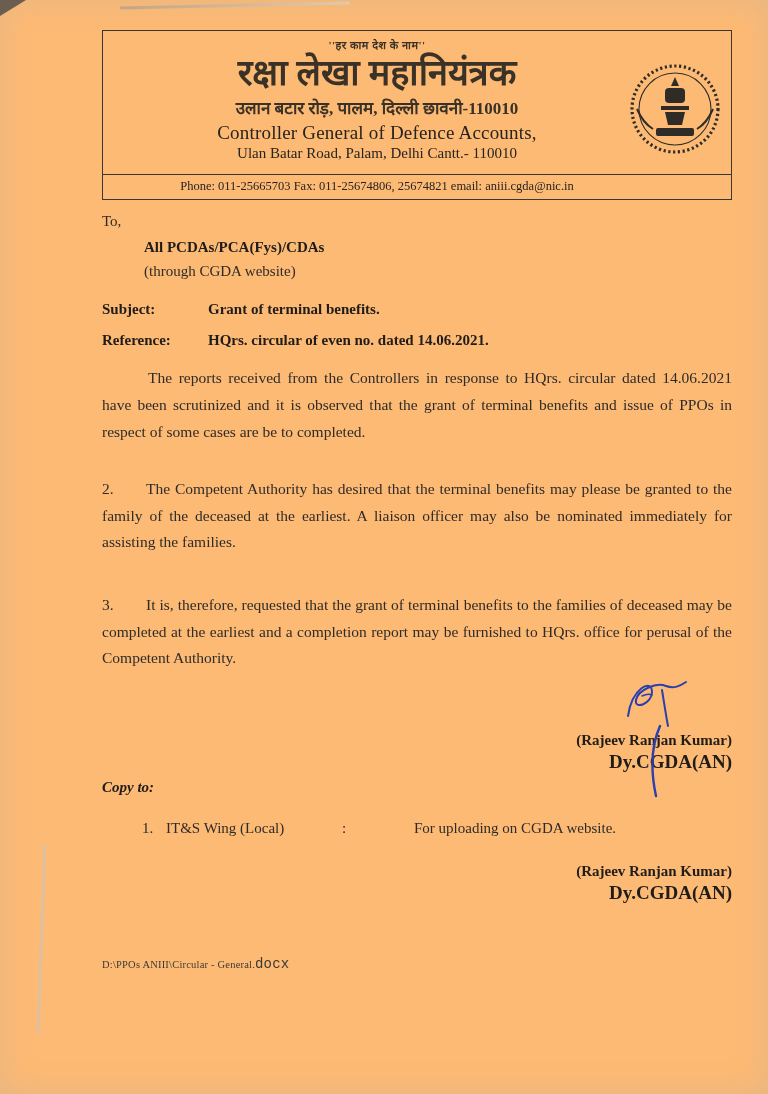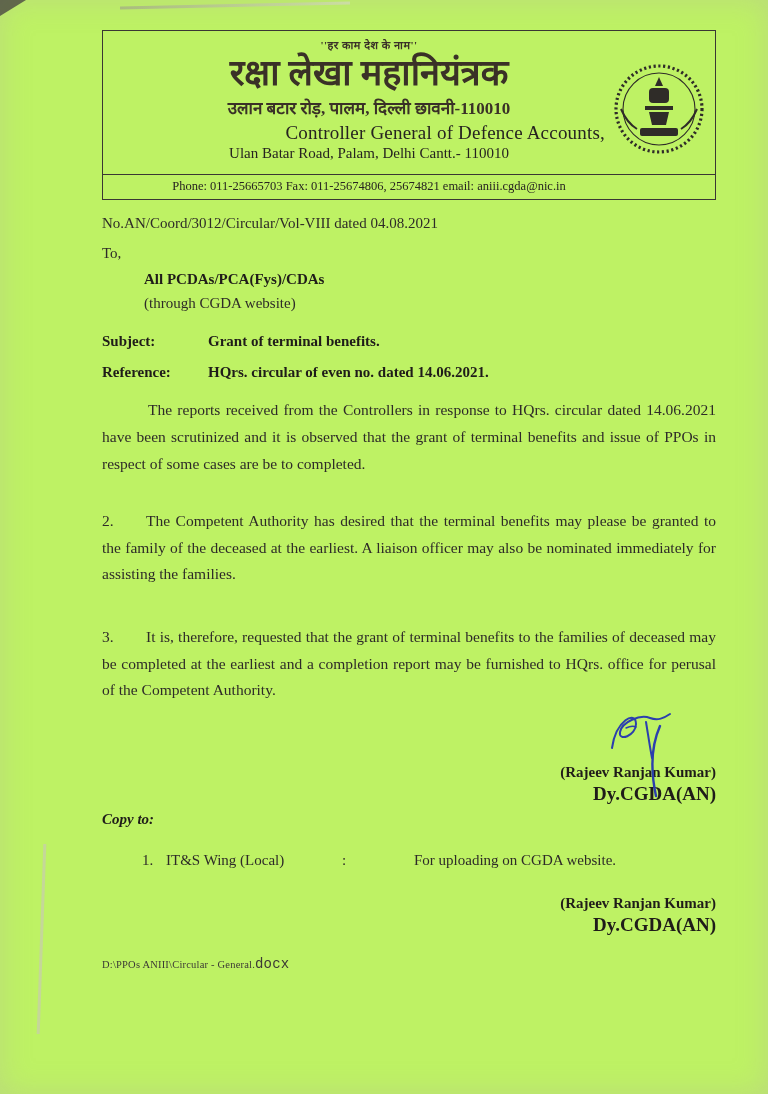--- a/index.html
+++ b/index.html
@@ -6,23 +6,23 @@
   body{
     width:768px;height:1094px;
     background:#eceae6;
     font-family:"Liberation Serif", serif;
     color:#2e2b28;
     position:relative;
     overflow:hidden;
   }
   .page{
     position:absolute;inset:0;
-    background:#bef264;
+    background:#fdba74;
     box-shadow:inset 0 0 30px rgba(180,175,165,.35);
-    padding:30px 52px 0 102px;
+    padding:30px 36px 0 102px;
     box-sizing:border-box;
   }
   
   .artifact-top{
     position:absolute;top:4px;left:120px;width:230px;height:3px;
     background:linear-gradient(90deg,#9a968e,#d8d5cf);
     transform:rotate(-1.2deg);opacity:.55;
   }
   .artifact-corner{
     position:absolute;top:0;left:0;width:26px;height:16px;
@@ -38,21 +38,21 @@
     border:1.6px solid #3a3733;
     position:relative;
     padding:6px 0 0 0;
     width:100%;
     box-sizing:border-box;
   }
   .lh-inner{ text-align:center; padding:0 110px 6px 30px; }
   .motto{ font-size:11px; font-weight:bold; color:#3a3127; letter-spacing:.5px;}
   .org-hindi{ font-size:36px; font-weight:bold; color:#3a3127; line-height:1.2; }
   .addr-hindi{ font-size:17px; font-weight:bold; color:#3a3127; margin-top:1px;}
-  .org-eng{ font-size:19px; color:#262320; margin-top:3px; letter-spacing:.2px;text-align:right;}
+  .org-eng{ font-size:19px; color:#262320; margin-top:3px; letter-spacing:.2px;}
   .addr-eng{ font-size:15px; color:#262320; margin-top:1px;}
   .contact{
     border-top:1.4px solid #3a3733;
     margin-top:6px;
     padding:4px 110px 5px 30px;
     text-align:center;
     font-size:12.5px; color:#262320;
   }
   .emblem{
     position:absolute; right:10px; top:30px; width:92px; height:96px;
@@ -120,21 +120,20 @@
         <rect x="36" y="27" width="20" height="15" rx="4" fill="#2f2c28"></rect>
         <rect x="32" y="45" width="28" height="4" fill="#2f2c28"></rect>
         <path d="M36 51 h20 l-3 13 h-14 z" fill="#2f2c28"></path>
         <rect x="27" y="67" width="38" height="8" rx="2" fill="#2f2c28"></rect>
         <path d="M8 48 q6 14 16 20" fill="none" stroke="#2f2c28" stroke-width="2"></path>
         <path d="M84 48 q-6 14 -16 20" fill="none" stroke="#2f2c28" stroke-width="2"></path>
       </svg>
     </div>
   </div>
 
-  <div class="refline">No.AN/Coord/3012/Circular/Vol-VIII dated 04.08.2021</div>
 
   <div class="to-label">To,</div>
   <div class="addressee">All PCDAs/PCA(Fys)/CDAs</div>
   <div class="addr-note">(through CGDA website)</div>
 
   <div class="kv-row">
     <span class="kv-label">Subject:</span>
     <span>Grant of terminal benefits.</span>
   </div>
 

